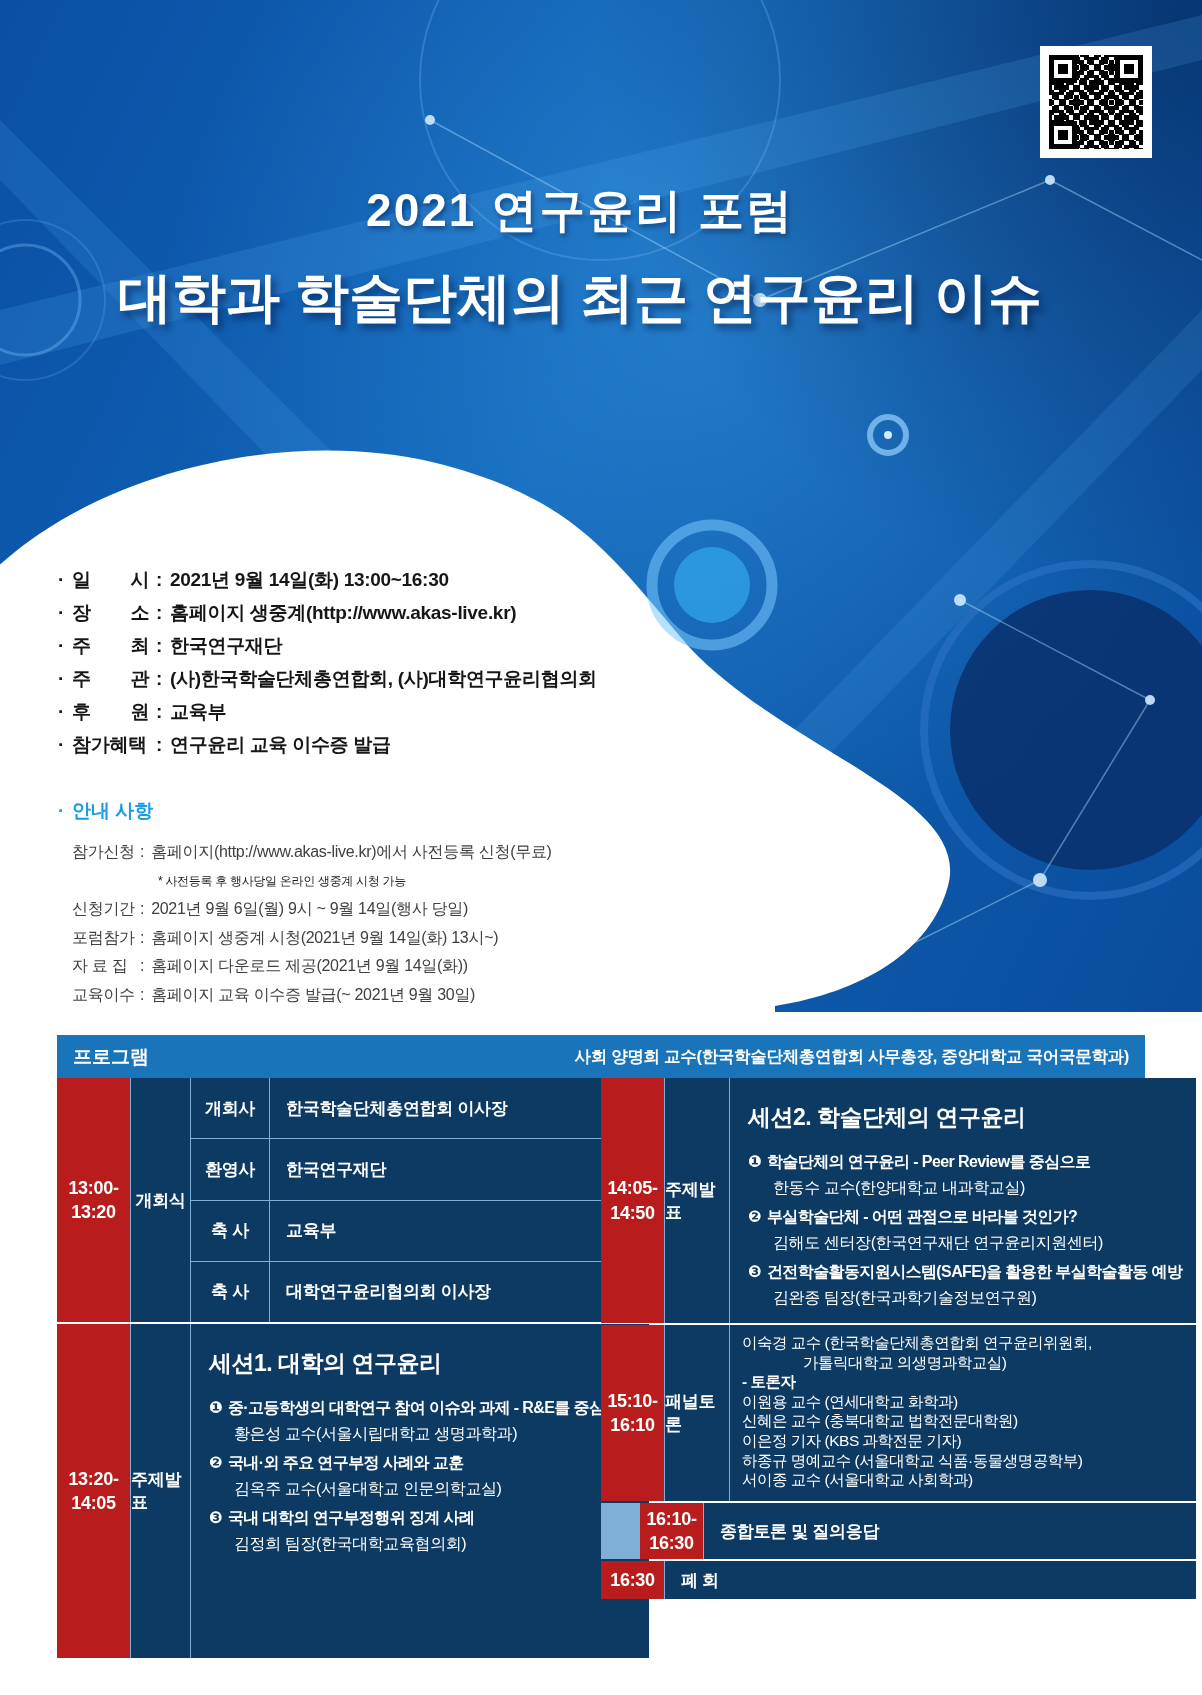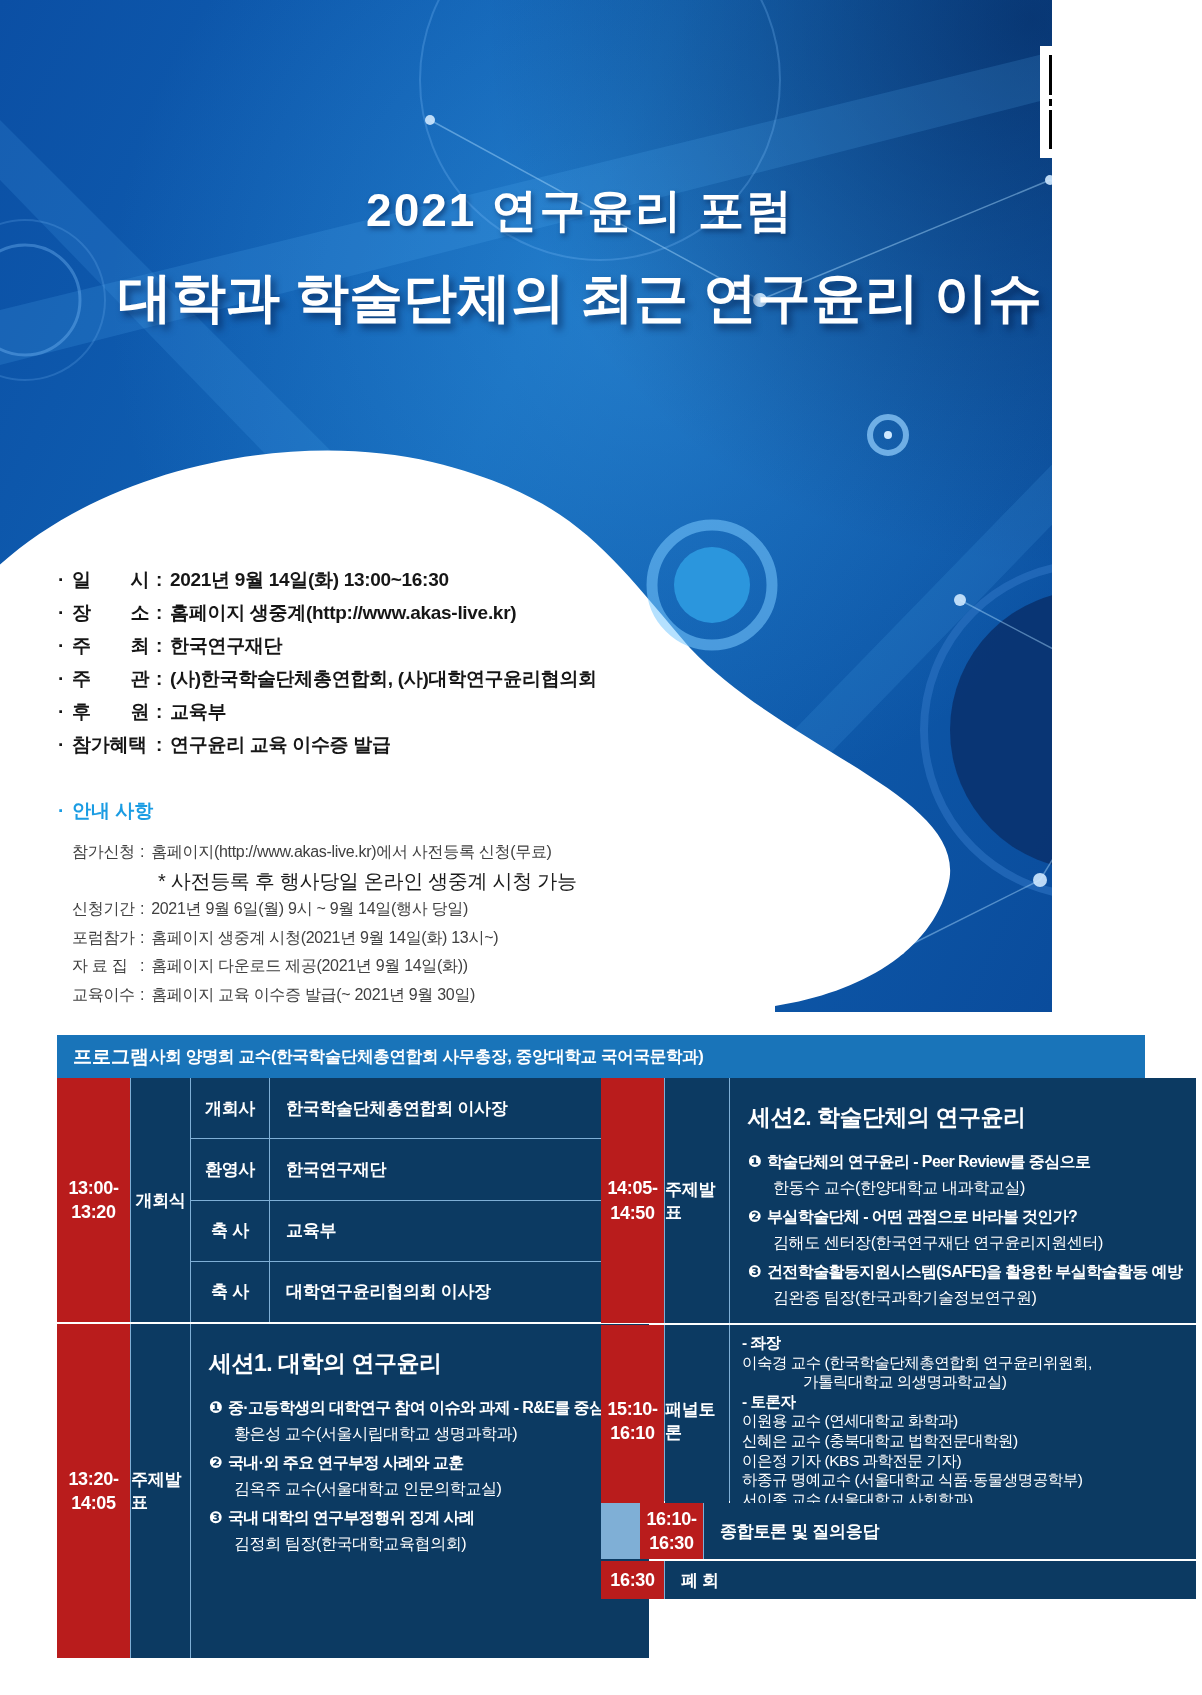--- a/index.html
+++ b/index.html
@@ -4,21 +4,21 @@
 <style>
   * { margin:0; padding:0; box-sizing:border-box; }
   html,body { background:#e8e8e8; }
   body { font-family:"Liberation Sans","DejaVu Sans",sans-serif; }
   .poster {
     position:relative; width:1202px; height:1695px; margin:0 auto;
     background:#ffffff; overflow:hidden;
   }
   
   .hero {
-    position:absolute; left:0; top:0; width:1052px; height:1012px;
+    position:absolute; left:0; top:0; width:1202px; height:1012px;
     background:
       radial-gradient(circle at 98% 2%, rgba(3,25,70,.55), transparent 38%),
       radial-gradient(circle at 60% 30%, rgba(70,170,240,.35), transparent 55%),
       linear-gradient(115deg,#0b4fa4 0%, #1166b8 45%, #0a4c9c 100%);
     overflow:hidden;
   }
   .hero svg { position:absolute; left:0; top:0; }
   .hero-title {
     position:absolute; top:180px; left:0; width:1160px; text-align:center;
     color:#fff; font-size:46px; font-weight:800; letter-spacing:2px;
@@ -51,27 +51,27 @@
   .detail-line .lbl { white-space:pre; min-width:82px; }
   .detail-line .sep { margin:0 8px 0 2px; }
   .notice { position:absolute; left:58px; top:798px; width:570px; z-index:4; }
   .notice-heading { display:flex; align-items:baseline; font-size:19px; font-weight:700;
                     color:#1a9ce3; margin-bottom:14px; }
   .notice-heading .bullet { width:14px; }
   .notice-line { display:flex; align-items:baseline; font-size:16px; color:#404040;
                  line-height:28.5px; padding-left:14px; letter-spacing:-0.3px; }
   .notice-line .lbl { white-space:pre; min-width:66px; }
   .notice-line .sep { margin:0 7px 0 2px; }
-  .notice-note { font-size:20px; color:#1b1b1b; line-height:28.5px; padding-left:100px;
+  .notice-note { font-size:12px; color:#1b1b1b; line-height:28.5px; padding-left:100px;
                  letter-spacing:-0.3px; }
   
   .prog-bar {
     position:absolute; left:57px; top:1035px; width:1088px; height:43px;
     background:#1974b9; color:#fff; display:flex; align-items:center;
-    justify-content:flex-start; padding:0 16px; z-index:4;
+    justify-content:space-between; padding:0 16px; z-index:4;
   }
   .prog-bar .bar-label { font-size:19px; font-weight:700; }
   .prog-bar .bar-moderator { font-size:16.5px; font-weight:700; letter-spacing:-0.3px; }
   .tbl { position:absolute; top:1078px; display:grid; row-gap:2px; z-index:4; }
   .tbl-left  { left:57px;  width:537px; }
   .tbl-right { left:601px; width:544px; }
   .block { background:#7fafd6; display:grid; gap:1px; }
   .b-open    { grid-template-columns:73px 59px 78px 1fr; grid-template-rows:repeat(4,1fr); height:244px; }
   .b-sess1   { grid-template-columns:73px 59px 1fr; height:334px; }
   .b-sess2   { grid-template-columns:63px 64px 1fr; height:245px; }
@@ -295,21 +295,20 @@
           <div class="item-title"><span class="num">❸</span><span>건전학술활동지원시스템(SAFE)을 활용한 부실학술활동 예방</span></div>
           <div class="item-speaker">김완종 팀장(한국과학기술정보연구원)</div>
         </div>
       </div>
     </div>
     <div class="block b-panel">
       <div class="cell time">15:10-
 16:10</div>
       <div class="cell">패널토론</div>
       <div class="cell panel-cell">
-        <div class="panel-line head">- 좌장</div>
         <div class="panel-line">이숙경 교수 (한국학술단체총연합회 연구윤리위원회,</div>
         <div class="panel-line">                가톨릭대학교 의생명과학교실)</div>
         <div class="panel-line head">- 토론자</div>
         <div class="panel-line">이원용 교수 (연세대학교 화학과)</div>
         <div class="panel-line">신혜은 교수 (충북대학교 법학전문대학원)</div>
         <div class="panel-line">이은정 기자 (KBS 과학전문 기자)</div>
         <div class="panel-line">하종규 명예교수 (서울대학교 식품·동물생명공학부)</div>
         <div class="panel-line">서이종 교수 (서울대학교 사회학과)</div>
       </div>
     </div>

